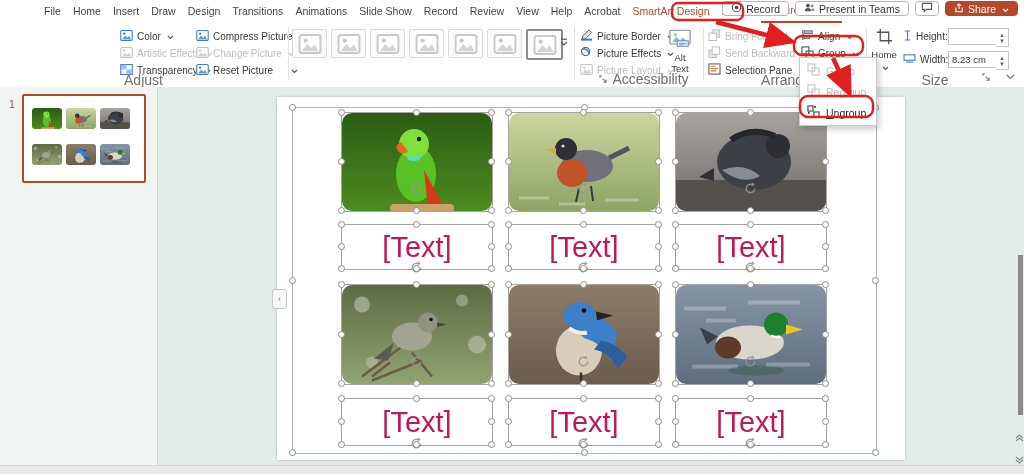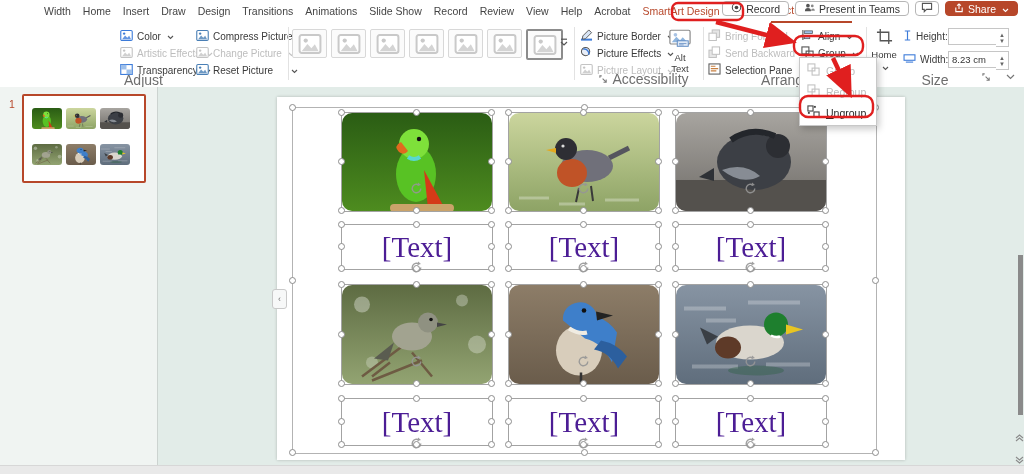--- a/index.html
+++ b/index.html
@@ -46,39 +46,39 @@
   .mini{width:30px;height:21px;border-radius:3px;overflow:hidden;}
   .mini svg{display:block;width:30px;height:21px;}
   .workspace{position:absolute;left:158px;top:87px;width:866px;height:387px;background:#e2ece8;}
   .slide{position:absolute;left:277px;top:97px;width:628px;height:363px;background:#fff;box-shadow:0 0 3px rgba(0,0,0,.22);}
   
   .selbox{position:absolute;border:1px solid #a3a3a3;pointer-events:none;}
   .handle{position:absolute;width:7px;height:7px;background:#fff;border:1px solid #8d8d8d;border-radius:50%;box-sizing:border-box;}
   .pic{position:absolute;border-radius:10px;overflow:hidden;}
   .pic svg{display:block;}
   .textlabel{position:absolute;display:flex;align-items:center;justify-content:center;
-             font-size:29px;color:#4c1d95;font-family:Liberation Serif, serif;}
+             font-size:29px;color:#be185d;font-family:Liberation Sans, sans-serif;}
   .rot{position:absolute;opacity:.9;}
   .textpane-chevron{position:absolute;left:-5px;top:192px;width:13px;height:18px;background:#f7f8f8;border:1px solid #c9c9c9;
                     border-radius:3px;font-size:9px;color:#777;display:flex;align-items:center;justify-content:center;}
   
   .vscroll-thumb{position:absolute;left:1018px;top:255px;width:5px;height:160px;background:#8a8a8a;}
   .vscroll-btns{position:absolute;left:1015px;top:428px;display:flex;flex-direction:column;gap:4px;align-items:center;}
   .statusbar{position:absolute;left:0;bottom:0;width:1024px;height:8px;background:#e9e9e9;border-top:1px solid #d7d7d7;}
   #anno{position:absolute;left:0;top:0;z-index:60;pointer-events:none;}
   u{text-decoration:underline;}
 </style>
 </head>
 <body>
 
 <div class="app">
 
   <div class="menubar">
     <div id="menu-items">
-        <span class="menu-item">Width</span>
+        <span class="menu-item">File</span>
         <span class="menu-item">Home</span>
         <span class="menu-item">Insert</span>
         <span class="menu-item">Draw</span>
         <span class="menu-item">Design</span>
         <span class="menu-item">Transitions</span>
         <span class="menu-item">Animations</span>
         <span class="menu-item">Slide Show</span>
         <span class="menu-item">Record</span>
         <span class="menu-item">Review</span>
         <span class="menu-item">View</span>

